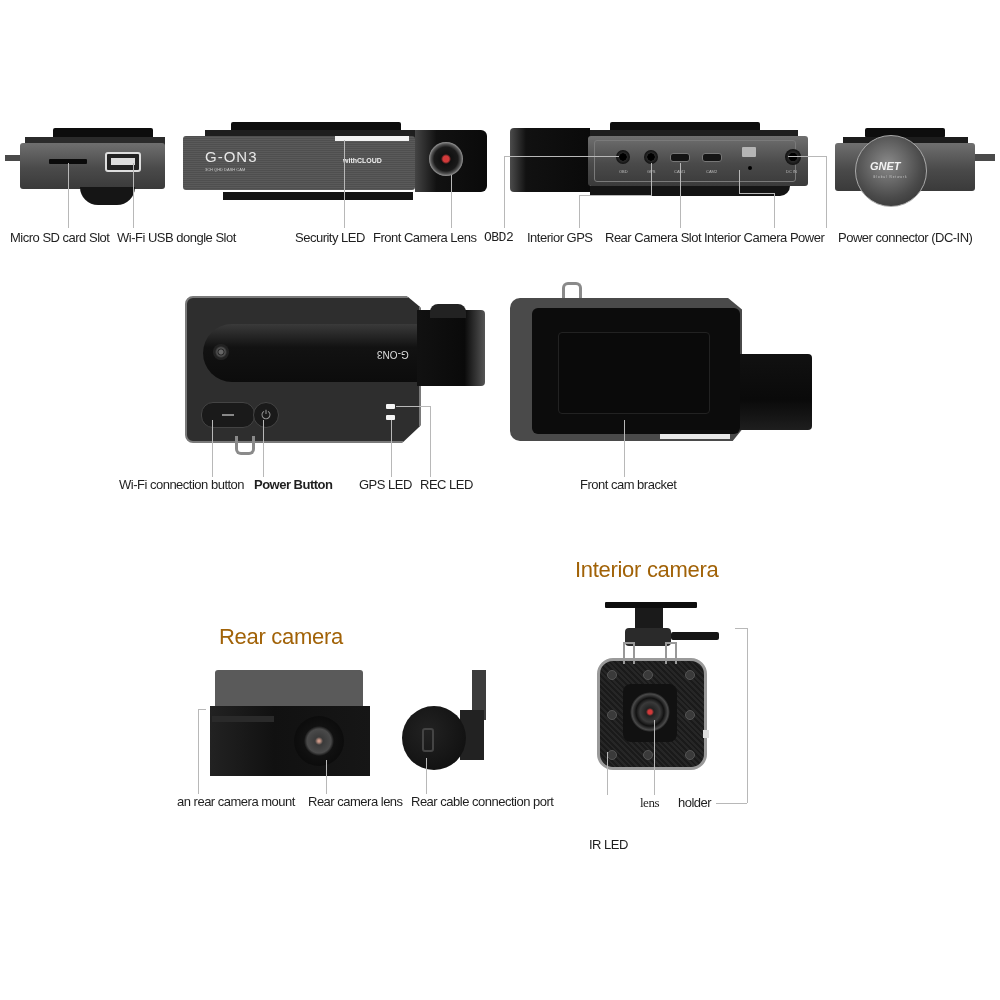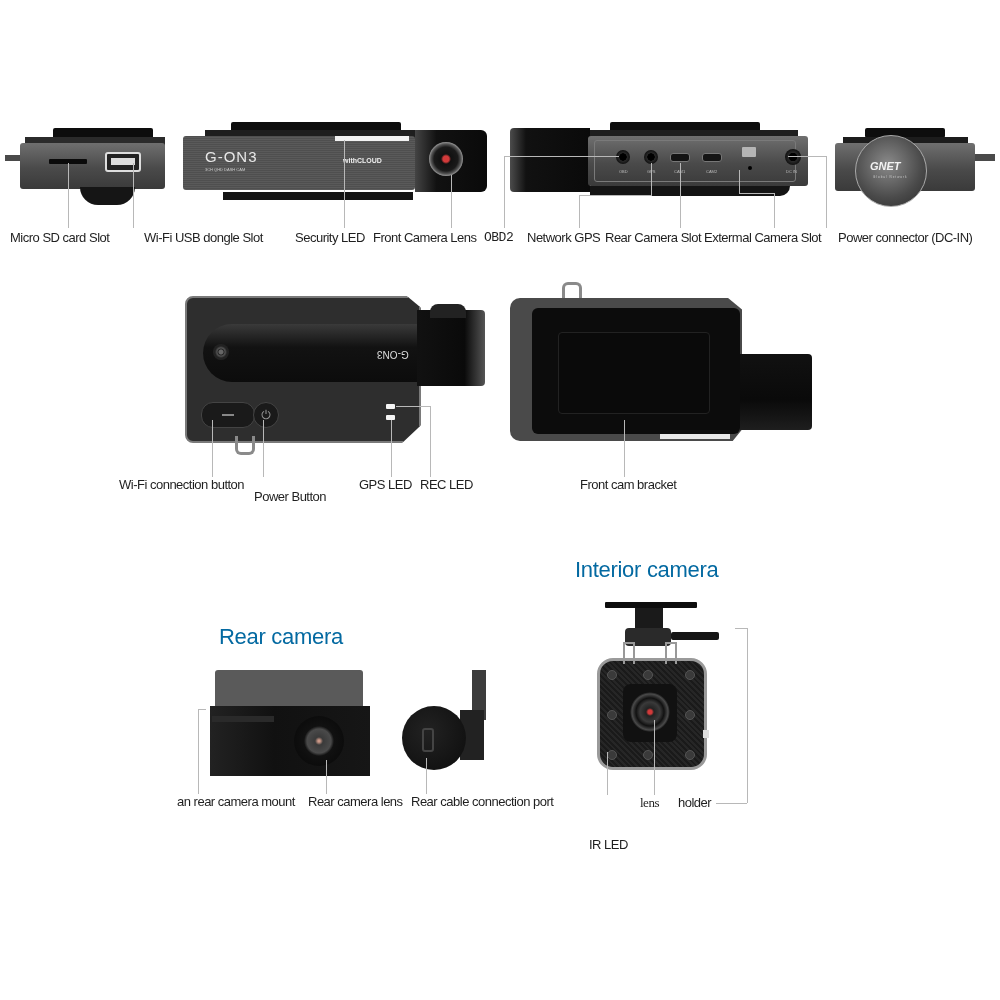--- a/index.html
+++ b/index.html
@@ -1,20 +1,20 @@
 <!DOCTYPE html>
 <html><head>
 <meta charset="utf-8">
 <style>
   html, body { margin: 0; padding: 0; background: #ffffff; }
   body { width: 1000px; height: 1000px; position: relative; overflow: hidden;
          font-family: "Liberation Sans", "DejaVu Sans", sans-serif; color: #1a1a1a; }
   .abs { position: absolute; }
   .lbl { position: absolute; font-size: 13px; letter-spacing: -0.5px; white-space: nowrap; color: #1f1f1f; }
-  .ttl { position: absolute; font-size: 22px; letter-spacing: -0.3px; white-space: nowrap; color: #0369a1; }
+  .ttl { position: absolute; font-size: 22px; letter-spacing: -0.3px; white-space: nowrap; color: #a16207; }
   .line { position: absolute; background: #b8b8b8; }
   .v { width: 1px; }
   .h { height: 1px; }
   
   .dark { background: #1c1c1c; }
   .black { background: #0d0d0d; }
   .metal { background: linear-gradient(#6f6f6f, #4a4a4a 55%, #3a3a3a); }
   .brushed { background: repeating-linear-gradient(0deg, #5a5a5a 0 1px, #4f4f4f 1px 2px); }
   .port-round { position: absolute; width: 14px; height: 14px; border-radius: 50%;
                 background: radial-gradient(circle, #000 35%, #2a2a2a 40%, #111 70%); }
@@ -32,21 +32,21 @@
   <div class="abs metal" style="left:15px;top:18px;width:145px;height:46px;border-radius:3px;"></div>
   <div class="abs" style="left:44px;top:34px;width:38px;height:5px;background:#0a0a0a;border-radius:1px;"></div>
   <div class="abs" style="left:100px;top:27px;width:36px;height:20px;border:2px solid #ddd;border-radius:3px;background:#222;box-sizing:border-box;">
     <div class="abs" style="left:4px;top:4px;width:24px;height:7px;background:#ddd;"></div>
   </div>
   <div class="abs" style="left:75px;top:62px;width:55px;height:18px;border-radius:0 0 30px 30px;background:#151515;"></div>
 </div>
 <div class="line v" style="left:68px;top:163px;height:65px;"></div>
 <div class="line v" style="left:133px;top:163px;height:65px;"></div>
 <div class="lbl" style="left:10px;top:230px;">Micro SD card Slot</div>
-<div class="lbl" style="left:117px;top:230px;margin-left:27px;">Wi-Fi USB dongle Slot</div>
+<div class="lbl" style="left:117px;top:230px;">Wi-Fi USB dongle Slot</div>
 
 <div class="abs" style="left:183px;top:120px;width:304px;height:80px;">
   <div class="abs black" style="left:48px;top:2px;width:170px;height:10px;border-radius:2px;"></div>
   <div class="abs" style="left:22px;top:10px;width:220px;height:10px;background:#1e1e1e;"></div>
   <div class="abs brushed" style="left:0;top:16px;width:232px;height:54px;border-radius:3px;"></div>
   <div class="abs" style="left:152px;top:16px;width:74px;height:5px;background:#f2f2f2;"></div>
   <div class="abs" style="left:22px;top:28px;font-size:15px;color:#e8e8e8;letter-spacing:1px;">G-ON3</div>
   <div class="abs" style="left:22px;top:47px;font-size:4px;color:#ccc;">3CH QHD DASH CAM</div>
   <div class="abs" style="left:160px;top:37px;font-size:7px;font-weight:bold;color:#eee;">withCLOUD</div>
   <div class="abs" style="left:232px;top:10px;width:72px;height:62px;background:linear-gradient(90deg,#444,#111 30%,#0a0a0a);border-radius:0 6px 6px 0;"></div>
@@ -84,23 +84,23 @@
 <div class="line v" style="left:651px;top:163px;height:32px;"></div>
 <div class="line h" style="left:579px;top:195px;width:73px;"></div>
 <div class="line v" style="left:579px;top:195px;height:33px;"></div>
 <div class="line v" style="left:680px;top:163px;height:65px;"></div>
 <div class="line v" style="left:739px;top:170px;height:23px;"></div>
 <div class="line h" style="left:739px;top:193px;width:35px;"></div>
 <div class="line v" style="left:774px;top:193px;height:35px;"></div>
 <div class="line h" style="left:788px;top:156px;width:38px;"></div>
 <div class="line v" style="left:826px;top:156px;height:72px;"></div>
 <div class="lbl" style="left:484px;top:230px;font-family:Liberation Mono, monospace;">OBD2</div>
-<div class="lbl" style="left:527px;top:230px;">Network GPS</div>
+<div class="lbl" style="left:527px;top:230px;">Interior GPS</div>
 <div class="lbl" style="left:605px;top:230px;">Rear Camera Slot</div>
-<div class="lbl" style="left:704px;top:230px;">Extermal Camera Slot</div>
+<div class="lbl" style="left:704px;top:230px;">Interior Camera Power</div>
 <div class="lbl" style="left:820px;top:230px;margin-left:18px;">Power connector (DC-IN)</div>
 
 <div class="abs" style="left:835px;top:125px;width:160px;height:85px;">
   <div class="abs black" style="left:30px;top:3px;width:80px;height:10px;border-radius:2px;"></div>
   <div class="abs" style="left:8px;top:12px;width:125px;height:10px;background:#1c1c1c;"></div>
   <div class="abs metal" style="left:0;top:18px;width:140px;height:48px;border-radius:3px;"></div>
   <div class="abs" style="left:140px;top:29px;width:20px;height:7px;background:#4a4a4a;"></div>
   <div class="abs" style="left:20px;top:10px;width:70px;height:70px;border-radius:50%;background:radial-gradient(circle at 45% 40%,#8a8a8a,#4a4a4a 60%,#2a2a2a);border:1px solid #aaa;">
     <div class="abs" style="left:14px;top:24px;font-size:11px;font-weight:bold;font-style:italic;color:#f2f2f2;">GNET</div>
     <div class="abs" style="left:17px;top:39px;font-size:3px;color:#ccc;letter-spacing:1px;">Global Network</div>
@@ -121,21 +121,21 @@
   <div class="led" style="left:201px;top:108px;"></div>
   <div class="led" style="left:201px;top:119px;"></div>
   <div class="abs" style="left:50px;top:140px;width:14px;height:16px;border:3px solid #8a8a8a;border-top:none;border-radius:0 0 6px 6px;"></div>
 </div>
 <div class="line v" style="left:212px;top:420px;height:57px;"></div>
 <div class="line v" style="left:263px;top:420px;height:57px;"></div>
 <div class="line v" style="left:391px;top:420px;height:57px;"></div>
 <div class="line h" style="left:396px;top:406px;width:34px;"></div>
 <div class="line v" style="left:430px;top:406px;height:71px;"></div>
 <div class="lbl" style="left:119px;top:477px;">Wi-Fi connection button</div>
-<div class="lbl" style="left:254px;top:489px;">Power Button</div>
+<div class="lbl" style="left:254px;top:477px;font-weight:bold;">Power Button</div>
 <div class="lbl" style="left:359px;top:477px;">GPS LED</div>
 <div class="lbl" style="left:420px;top:477px;">REC LED</div>
 
 <div class="abs" style="left:510px;top:282px;width:305px;height:165px;">
   <div class="abs" style="left:52px;top:0;width:14px;height:18px;border:3px solid #8a8a8a;border-bottom:none;border-radius:6px 6px 0 0;"></div>
   <div class="abs" style="left:0;top:16px;width:232px;height:143px;background:#4a4a4a;border-radius:10px 4px 4px 10px;clip-path:polygon(0 0,94% 0,100% 8%,100% 92%,96% 100%,0 100%);"></div>
   <div class="abs" style="left:22px;top:26px;width:208px;height:126px;background:#0c0c0c;border-radius:6px;"></div>
   <div class="abs" style="left:48px;top:50px;width:150px;height:80px;border:1px solid #222;border-radius:4px;background:#0a0a0a;"></div>
   <div class="abs" style="left:150px;top:152px;width:70px;height:5px;background:#e8e8e8;"></div>
   <div class="abs" style="left:230px;top:72px;width:72px;height:76px;background:linear-gradient(#111,#0a0a0a 60%,#1e1e1e);border-radius:0 4px 4px 0;"></div>

